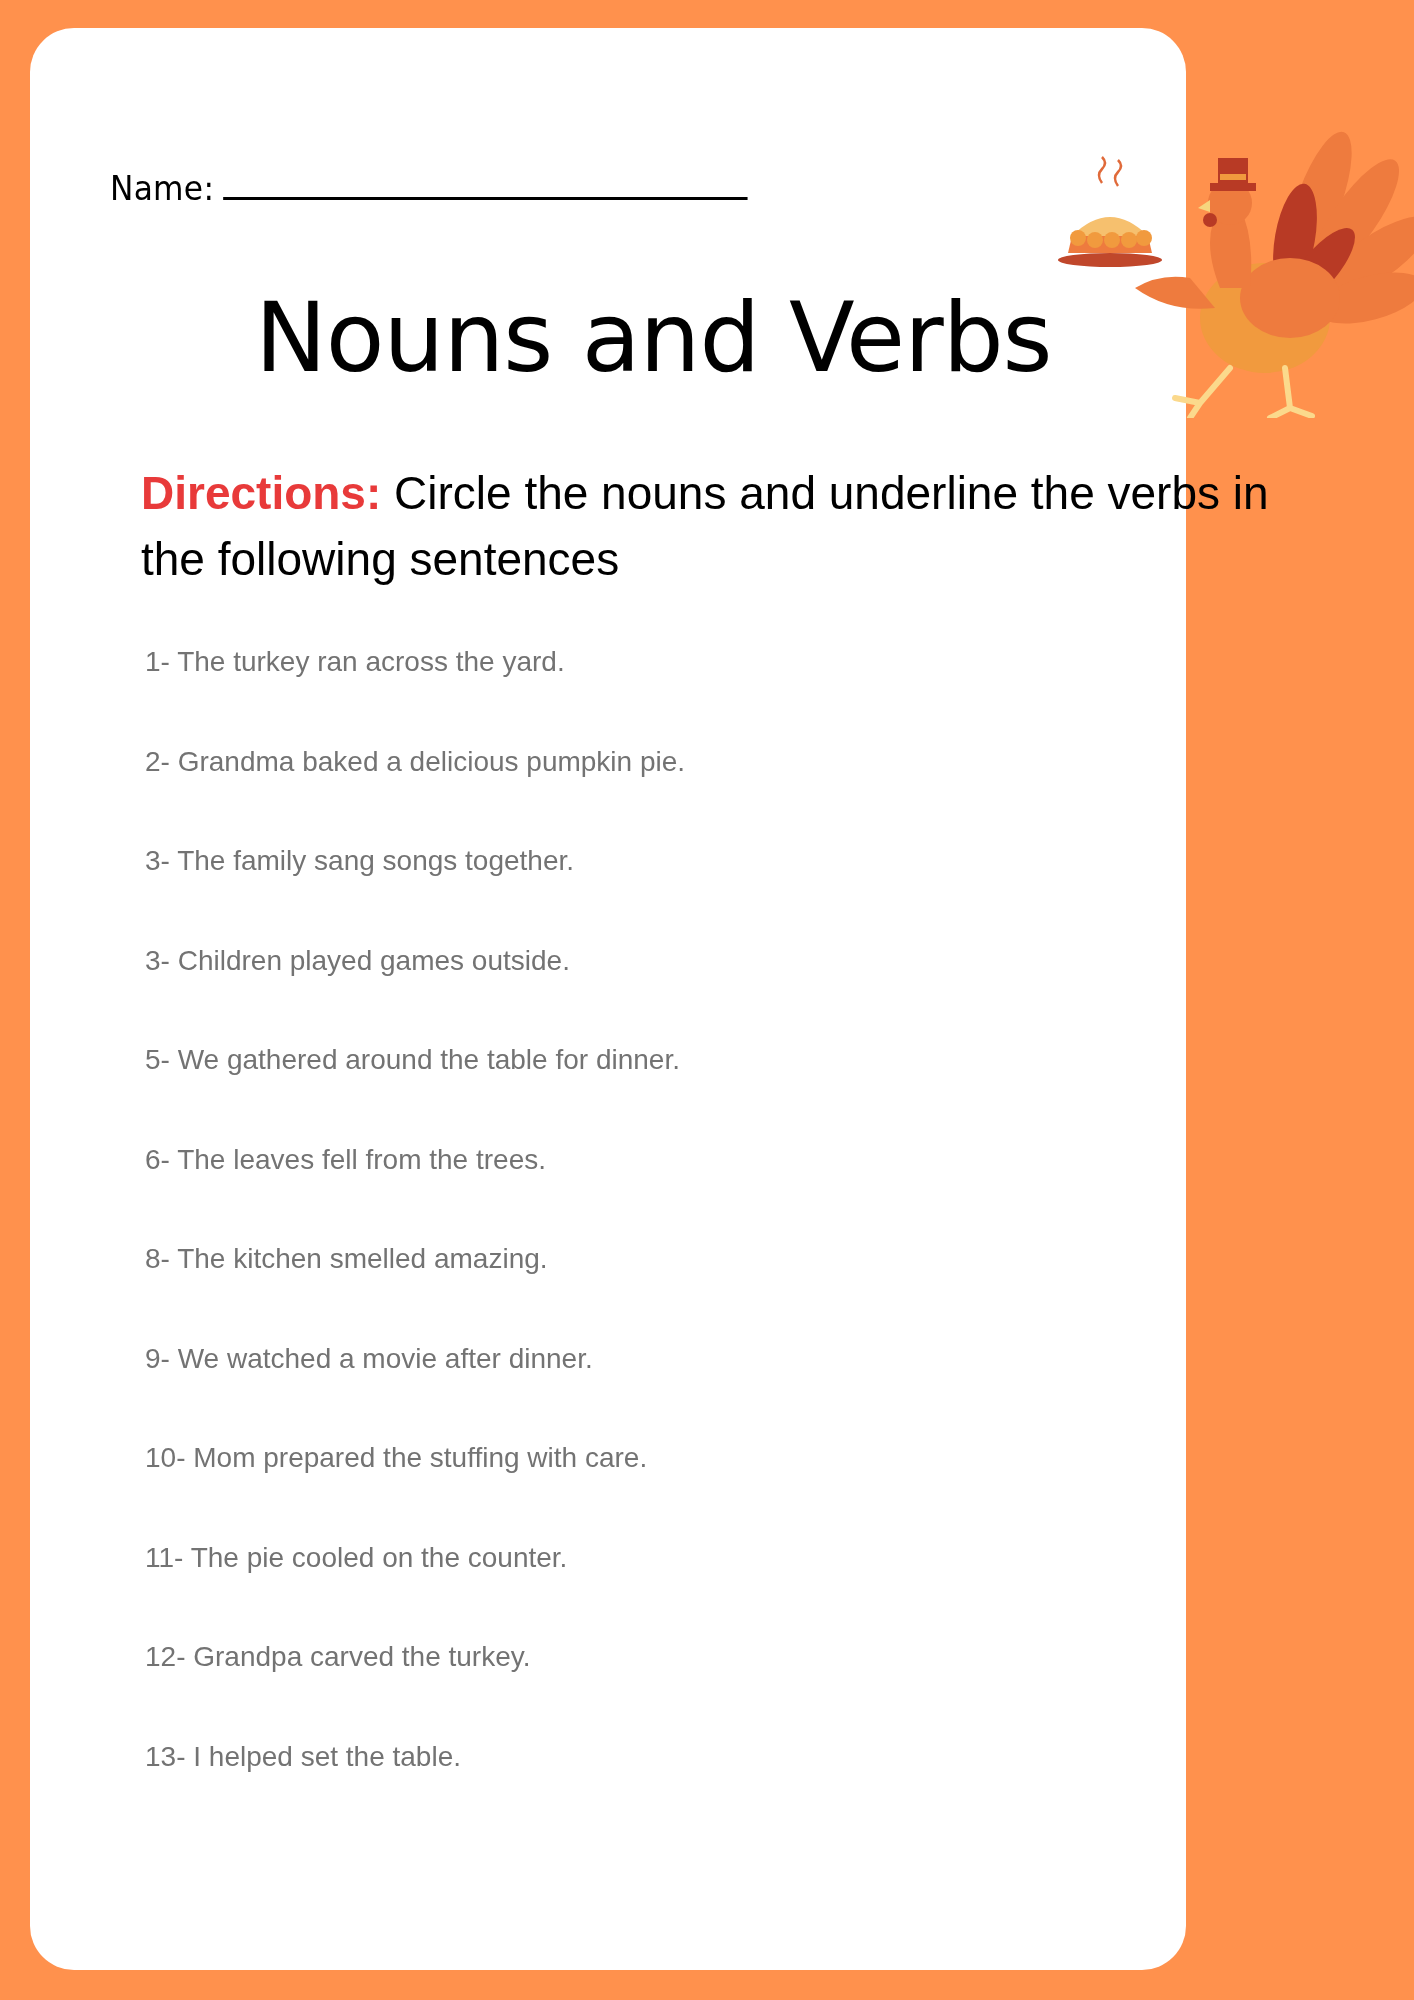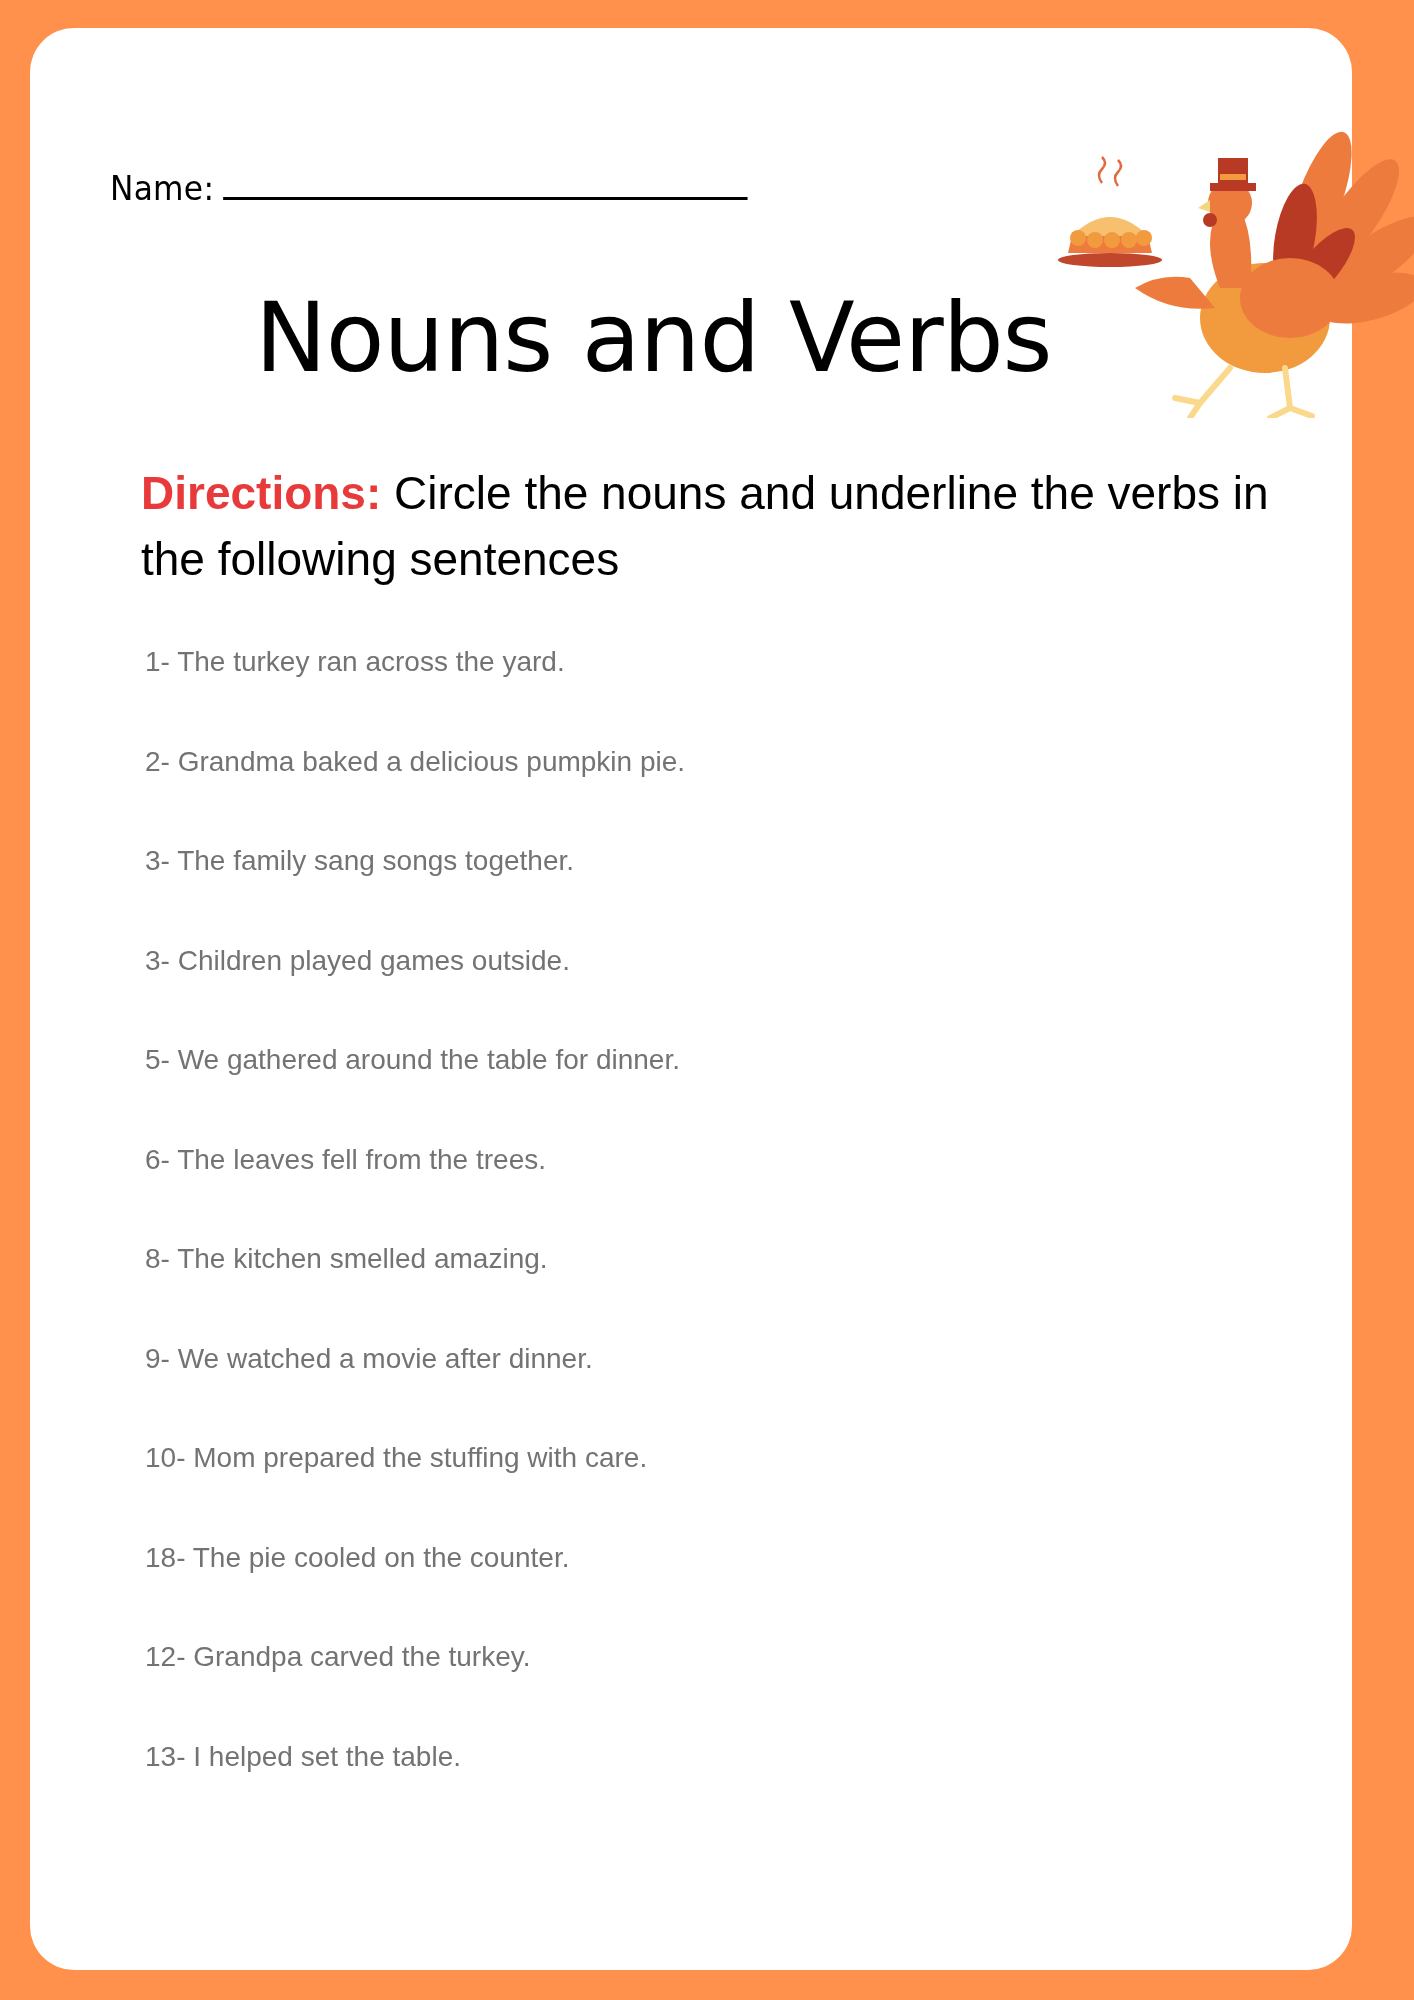--- a/index.html
+++ b/index.html
@@ -1,21 +1,21 @@
 <!DOCTYPE html>
 <html><head>
   <meta charset="utf-8">
   <style>
     html, body { margin:0; padding:0; }
     body {
       width:1414px; height:2000px; background:#FF914D; position:relative; overflow:hidden;
       font-family:"Liberation Sans", sans-serif;
     }
     .sheet {
-      position:absolute; left:30px; top:28px; width:1322px; height:1942px;
+      position:absolute; left:30px; top:28px; width:1156px; height:1942px;
       background:#ffffff; border-radius:44px;
     }
     .name-line {
       position:absolute; left:80px; top:140px; font-size:34px; color:#000;
       font-family:"DejaVu Sans", sans-serif; letter-spacing:0.3px;
       transform:scaleX(0.92); transform-origin:left center;
     }
     .name-line .blank {
       display:inline-block; width:570px; border-bottom:3px solid #000; margin-left:10px;
       vertical-align:baseline; height:26px;
@@ -93,17 +93,17 @@
   <div class="list">
     <div class="item">1- The turkey ran across the yard.</div>
     <div class="item">2- Grandma baked a delicious pumpkin pie.</div>
     <div class="item">3- The family sang songs together.</div>
     <div class="item">3- Children played games outside.</div>
     <div class="item">5- We gathered around the table for dinner.</div>
     <div class="item">6- The leaves fell from the trees.</div>
     <div class="item">8- The kitchen smelled amazing.</div>
     <div class="item">9- We watched a movie after dinner.</div>
     <div class="item">10- Mom prepared the stuffing with care.</div>
-    <div class="item">18- The pie cooled on the counter.</div>
+    <div class="item">11- The pie cooled on the counter.</div>
     <div class="item">12- Grandpa carved the turkey.</div>
     <div class="item">13- I helped set the table.</div>
   </div>
 </div>
 
 </body></html>

